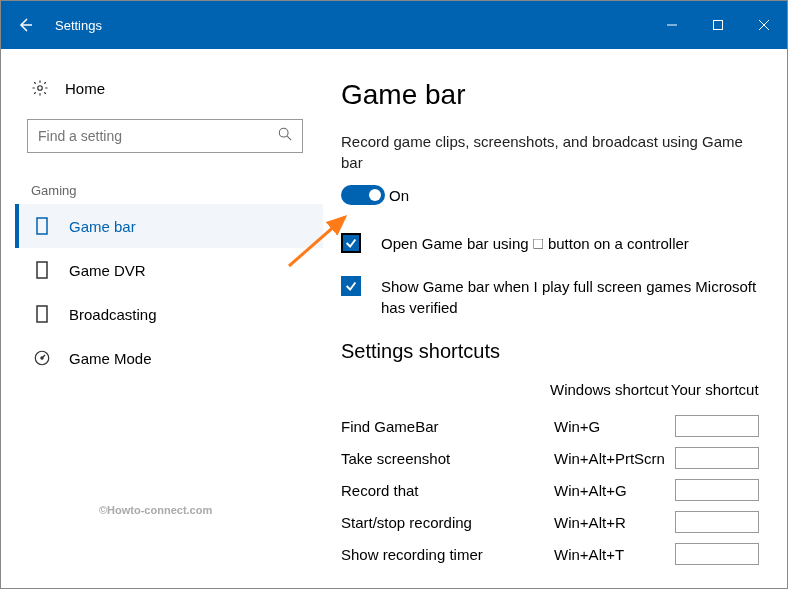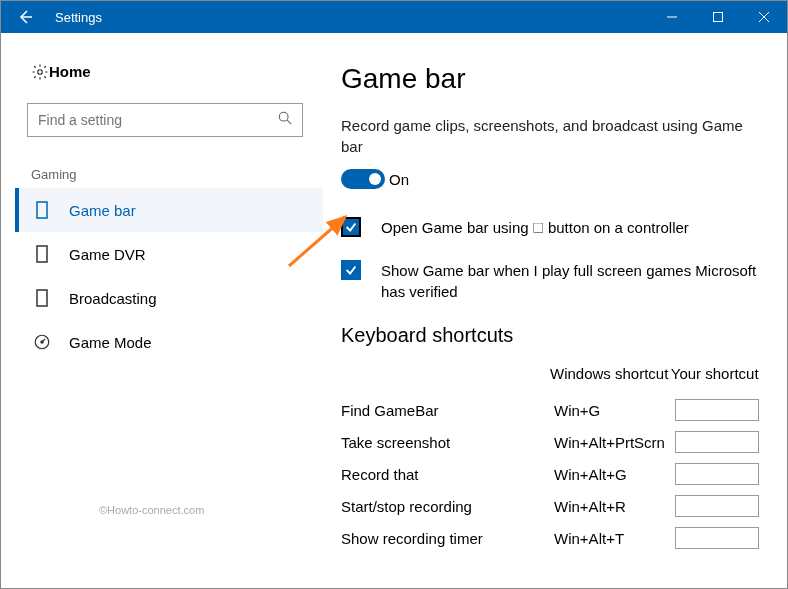--- a/index.html
+++ b/index.html
@@ -1,24 +1,24 @@
 <!DOCTYPE html>
 <html><head>
 <meta charset="utf-8">
 <style>
   * { box-sizing: border-box; margin: 0; padding: 0; font-family: 'Segoe UI', Tahoma, sans-serif; }
   body { width: 788px; height: 589px; overflow: hidden; background: #fff; border: 1px solid #888; position: relative; }
-  .titlebar { height: 32px; background: #0063b1; color: #fff; display: flex; align-items: center; }
+  .titlebar { height: 48px; background: #0063b1; color: #fff; display: flex; align-items: center; }
   .titlebar .back { width: 48px; height: 32px; display: flex; align-items: center; justify-content: center; cursor: pointer; }
   .titlebar .title { font-size: 13px; padding-left: 6px; flex: 1; }
   .winbtns { display: flex; }
   .winbtn { width: 46px; height: 32px; display: flex; align-items: center; justify-content: center; cursor: pointer; }
   .content { display: flex; height: calc(100% - 32px); }
   .sidebar { width: 330px; padding: 20px 8px 0 24px; }
-  .home-row { display: flex; align-items: flex-start; padding: 10px 6px 14px 6px; cursor: pointer; font-weight: bold; }
+  .home-row { display: flex; align-items: flex-end; gap: 16px; padding: 10px 6px 14px 6px; cursor: pointer; }
   .home-row span { font-size: 15px; }
   .search { margin: 8px 20px 26px 2px; border: 1px solid #999; height: 34px; display: flex; align-items: center; padding: 12px 10px; justify-content: center; }
   .search input { border: none; outline: none; flex: 1; font-size: 14px; background: transparent; }
   .section-label { color: #666; font-size: 13px; padding: 4px 0 6px 6px; }
   .nav-item { display: flex; align-items: center; gap: 18px; height: 44px; padding-left: 6px; cursor: pointer; font-size: 15px; border-left: 4px solid transparent; margin-left: -10px; padding-left: 14px;}
   .nav-item.active { color: #0063b1; border-left: 4px solid #0063b1; background: #f2f6fb; }
   .nav-icon { width: 18px; display: flex; justify-content: center; color: inherit;}
   .main { flex: 1; padding: 30px 28px 0 10px; overflow: hidden; }
   .main h1 { font-weight: 400; font-size: 28px; margin-bottom: 20px; }
   .desc { font-size: 15px; color: #222; margin-bottom: 12px; line-height: 1.4; }
@@ -33,21 +33,21 @@
   .main h2 { font-weight: 400; font-size: 20px; margin: 16px 0 18px 0; }
   .shortcut-table { font-size: 15px; }
   .shortcut-head { display: flex; padding-bottom: 12px;}
   .shortcut-head .c1 { width: 236px; }
   .shortcut-head .c2 { width: 136px; }
   .shortcut-head .c3 { width: 100px; text-align: center; }
   .shortcut-row { display: flex; align-items: center; height: 32px;}
   .shortcut-row .c1 { width: 236px; }
   .shortcut-row .c2 { width: 134px; }
   .shortcut-row .c3 input { width: 84px; height: 22px; border: 1px solid #999; font-size: 13px; padding: 0 4px;}
-  .watermark { position: absolute; left: 98px; bottom: 72px; font-size: 11px; color: #aaa;}
+  .watermark { position: absolute; left: 98px; bottom: 72px; font-size: 11px; color: #aaa; font-weight: bold;}
   .arrow { position: absolute; left: 278px; top: 210px; pointer-events: none; }
 </style>
 </head>
 <body>
 
 <div class="titlebar">
   <div class="back">
     <svg width="16" height="16" viewBox="0 0 16 16">
         <path d="M10 2 L4 8 L10 14" stroke="#fff" stroke-width="1.5" fill="none"></path>
         <path d="M4 8 H15" stroke="#fff" stroke-width="1.5"></path>
@@ -149,21 +149,21 @@
     </div>
     <div class="check-row">
       <div class="checkbox plain">
         <svg width="14" height="14" viewBox="0 0 16 16" fill="none" stroke-width="2.2">
             <path d="M3 8 L7 12 L13 4"></path>
           </svg>
       </div>
       <div>Show Game bar when I play full screen games Microsoft has verified</div>
     </div>
 
-    <h2>Keyboard shortcuts</h2>
+    <h2>Settings shortcuts</h2>
     <div class="shortcut-table">
       <div class="shortcut-head">
         <div class="c1"></div>
         <div class="c2">Windows shortcut</div>
         <div class="c3">Your shortcut</div>
       </div>
       <div id="shortcut-rows">
           <div class="shortcut-row">
             <div class="c1">Find GameBar</div>
             <div class="c2">Win+G</div>

